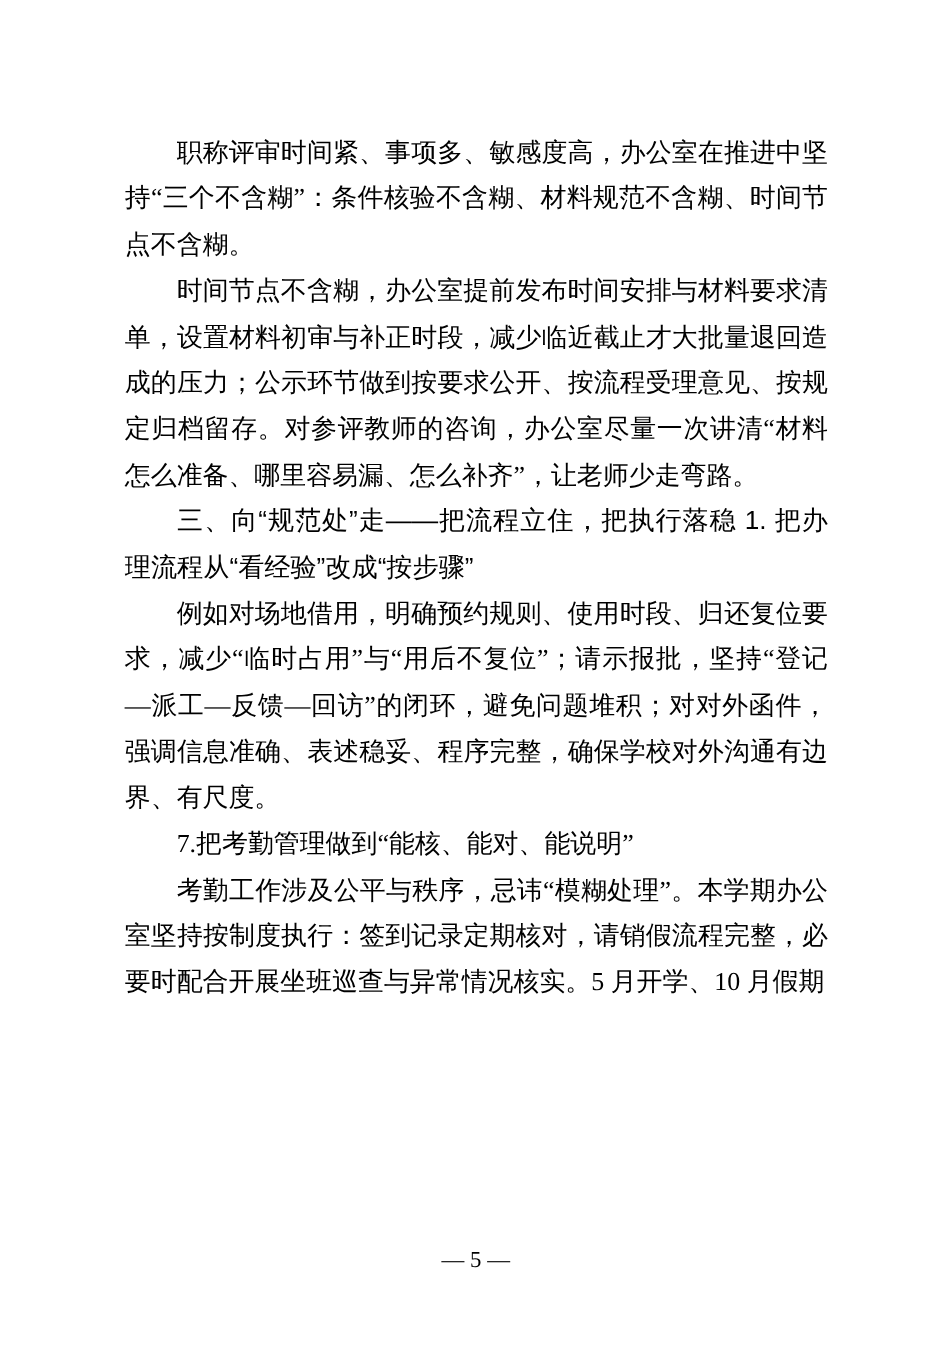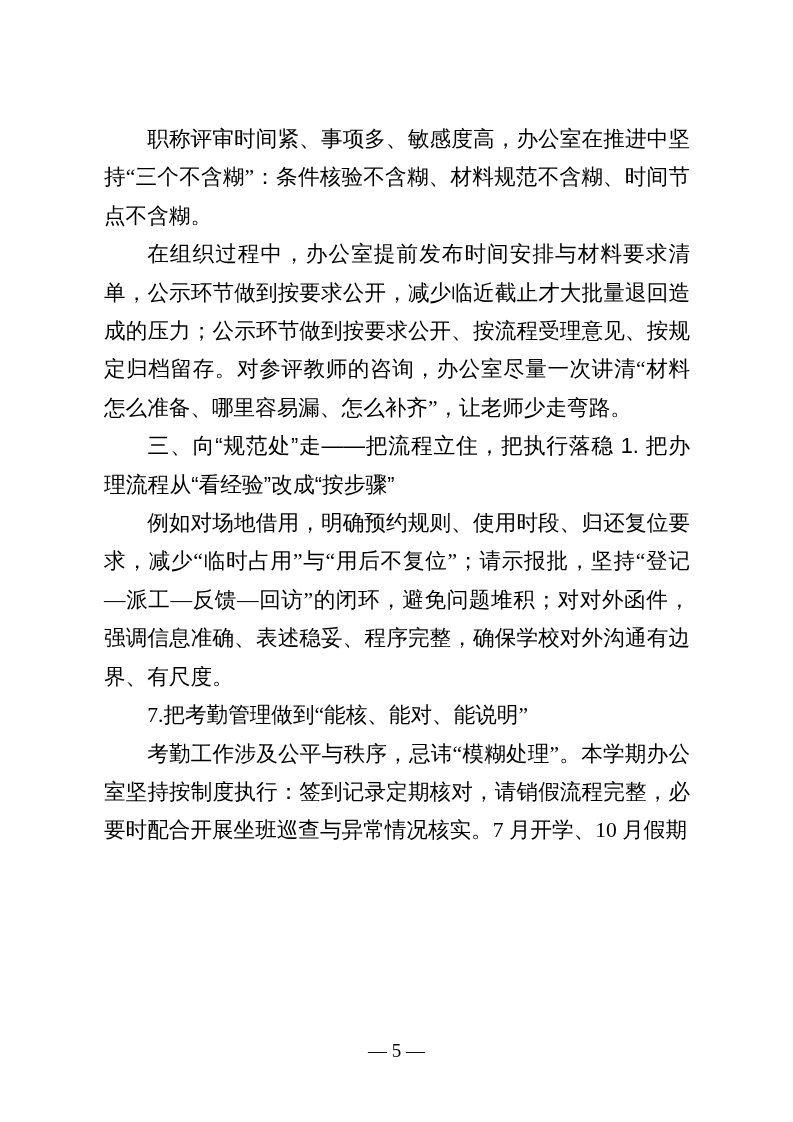--- a/index.html
+++ b/index.html
@@ -14,21 +14,21 @@
   .page {
     position: relative;
     width: 793px;
     height: 1122px;
     background: #ffffff;
     overflow: hidden;
   }
   .content {
     position: absolute;
     left: 104px;
-    top: 120px;
+    top: 108px;
     width: 586px;
   }
   .para {
     margin: 0;
     font-size: 21.6px;
     line-height: 38.4px;
     text-align: justify;
     text-indent: 2em;
     font-weight: 400;
     letter-spacing: 0;
@@ -49,20 +49,20 @@
     font-family: "Liberation Serif", "DejaVu Serif", serif;
     color: #000000;
   }
 </style>
 </head>
 <body>
 
 <div class="page">
   <div class="content">
     <p class="para">职称评审时间紧、事项多、敏感度高，办公室在推进中坚持“三个不含糊”：条件核验不含糊、材料规范不含糊、时间节点不含糊。</p>
-    <p class="para">在组织过程中，办公室提前发布时间安排与材料要求清单，公示环节做到按要求公开，减少临近截止才大批量退回造成的压力；公示环节做到按要求公开、按流程受理意见、按规定归档留存。对参评教师的咨询，办公室尽量一次讲清“材料怎么准备、哪里容易漏、怎么补齐”，让老师少走弯路。</p>
+    <p class="para">时间节点不含糊，办公室提前发布时间安排与材料要求清单，设置材料初审与补正时段，减少临近截止才大批量退回造成的压力；公示环节做到按要求公开、按流程受理意见、按规定归档留存。对参评教师的咨询，办公室尽量一次讲清“材料怎么准备、哪里容易漏、怎么补齐”，让老师少走弯路。</p>
     <p class="para heading">三、向“规范处”走——把流程立住，把执行落稳 1. 把办理流程从“看经验”改成“按步骤”</p>
     <p class="para">例如对场地借用，明确预约规则、使用时段、归还复位要求，减少“临时占用”与“用后不复位”；请示报批，坚持“登记—派工—反馈—回访”的闭环，避免问题堆积；对对外函件，强调信息准确、表述稳妥、程序完整，确保学校对外沟通有边界、有尺度。</p>
     <p class="para">7.把考勤管理做到“能核、能对、能说明”</p>
-    <p class="para">考勤工作涉及公平与秩序，忌讳“模糊处理”。本学期办公室坚持按制度执行：签到记录定期核对，请销假流程完整，必要时配合开展坐班巡查与异常情况核实。7 月开学、10 月假期</p>
+    <p class="para">考勤工作涉及公平与秩序，忌讳“模糊处理”。本学期办公室坚持按制度执行：签到记录定期核对，请销假流程完整，必要时配合开展坐班巡查与异常情况核实。5 月开学、10 月假期</p>
   </div>
   <div class="footer">— 5 —</div>
 </div>
 
 </body></html>

